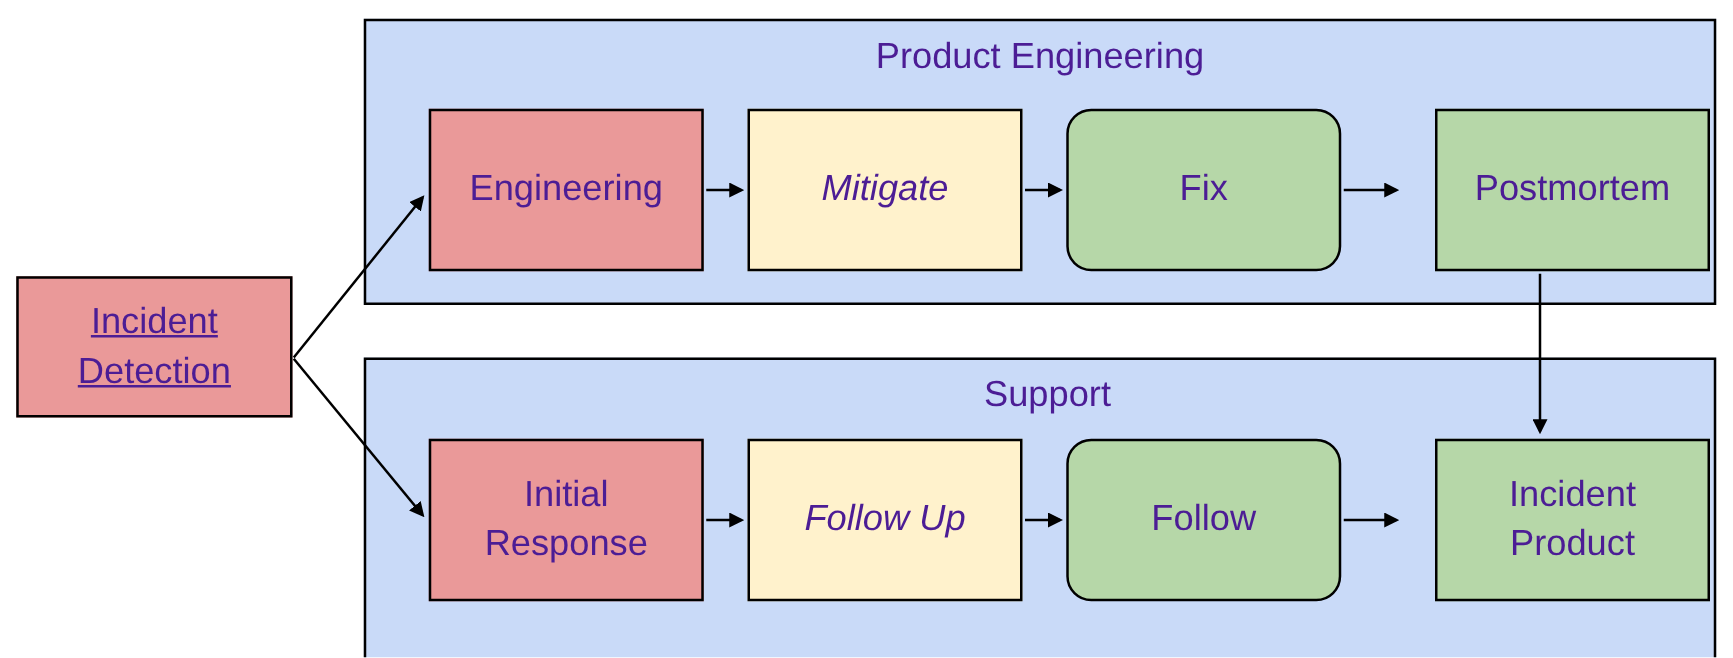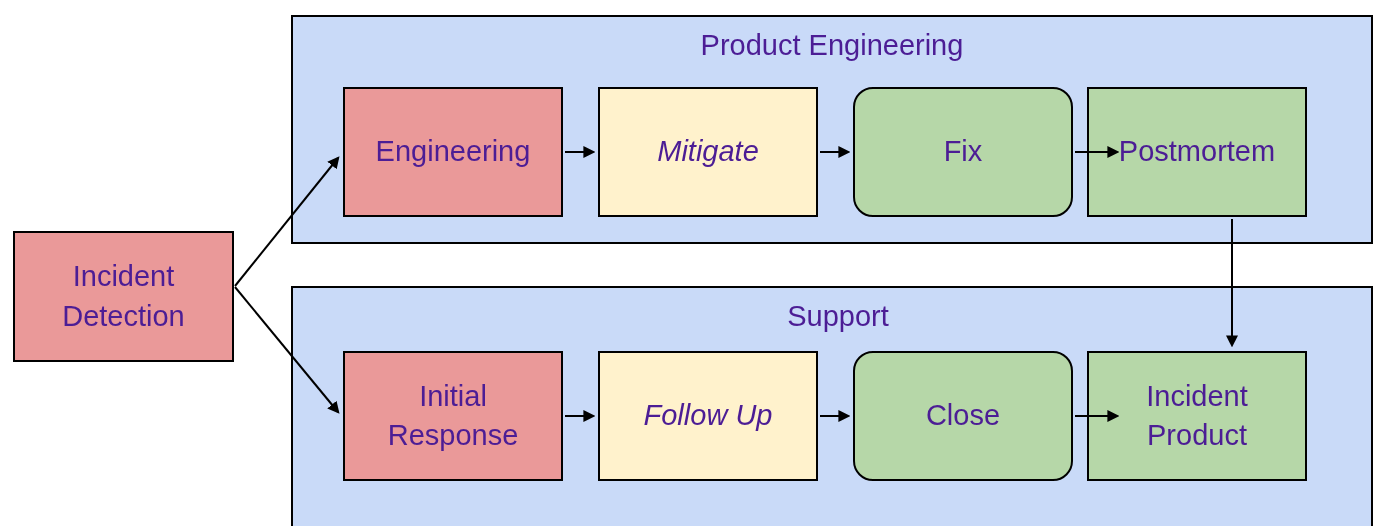--- a/index.html
+++ b/index.html
@@ -31,28 +31,28 @@
     align-items: center;
     justify-content: center;
     text-align: center;
     font-size: 29px;
     line-height: 1.35;
     padding: 0 26px;
   }
   #lane-pe  { left: 291px; top: 15px;  width: 1082px; height: 229px; }
   #lane-sup { left: 291px; top: 286px; width: 1082px; height: 246px; padding-left: 12px; }
 
-  #node-start       { left: 13px;   top: 231px; width: 221px; height: 131px; }
+  #node-start       { left: 13px;   top: 221px; width: 221px; height: 113px; text-decoration: underline; }
 
   .row1 { top: 87px;  height: 130px; width: 220px; }
   .row2 { top: 351px; height: 130px; width: 220px; }
   .col1 { left: 343px; }
   .col2 { left: 598px; font-style: italic; }
   .col3 { left: 853px; border-radius: 20px; }
-  .col4 { left: 1087px; }
+  .col4 { left: 1148px; }
 
   svg.arrows {
     position: absolute;
     left: 0; top: 0;
     width: 1386px; height: 526px;
     pointer-events: none;
   }
   svg.arrows line { stroke: #000000; stroke-width: 2; }
 </style>
 </head>
@@ -70,21 +70,21 @@
 
   <div class="node" id="node-start" style="background-color: rgb(234, 153, 153);">Incident Detection</div>
 
   <div class="node row1 col1" style="background-color: rgb(234, 153, 153);">Engineering</div>
   <div class="node row1 col2" style="background-color: rgb(255, 242, 204);">Mitigate</div>
   <div class="node row1 col3" style="background-color: rgb(182, 215, 168);">Fix</div>
   <div class="node row1 col4" style="background-color: rgb(182, 215, 168);">Postmortem</div>
 
   <div class="node row2 col1" style="background-color: rgb(234, 153, 153);">Initial Response</div>
   <div class="node row2 col2" style="background-color: rgb(255, 242, 204);">Follow Up</div>
-  <div class="node row2 col3" style="background-color: rgb(182, 215, 168);">Close</div>
+  <div class="node row2 col3" style="background-color: rgb(182, 215, 168);">Follow</div>
   <div class="node row2 col4" style="background-color: rgb(182, 215, 168);">Incident Product</div>
 
   <svg class="arrows" viewBox="0 0 1386 526" xmlns="http://www.w3.org/2000/svg">
     <defs>
       <marker id="ah" viewBox="0 0 10 10" refX="8" refY="5" markerWidth="6" markerHeight="6" orient="auto">
         <path d="M 0 0 L 10 5 L 0 10 z" fill="#000000"></path>
       </marker>
     </defs>
     <line x1="235" y1="286" x2="338" y2="158" marker-end="url(#ah)"></line>
     <line x1="235" y1="287" x2="338" y2="412" marker-end="url(#ah)"></line>

